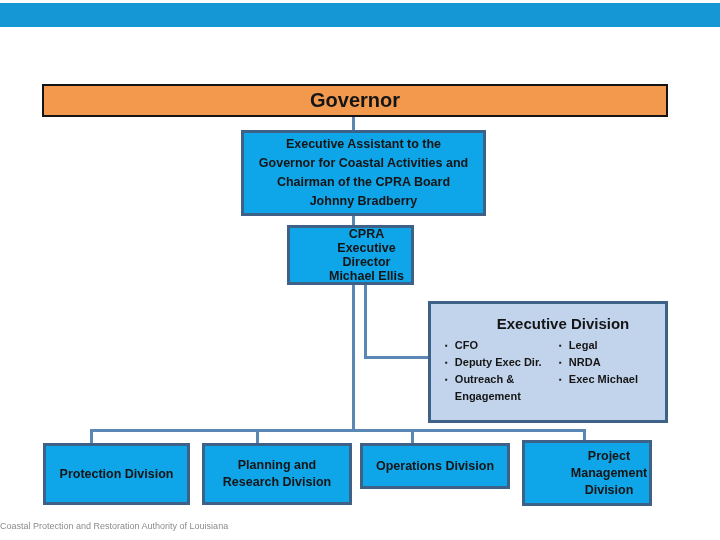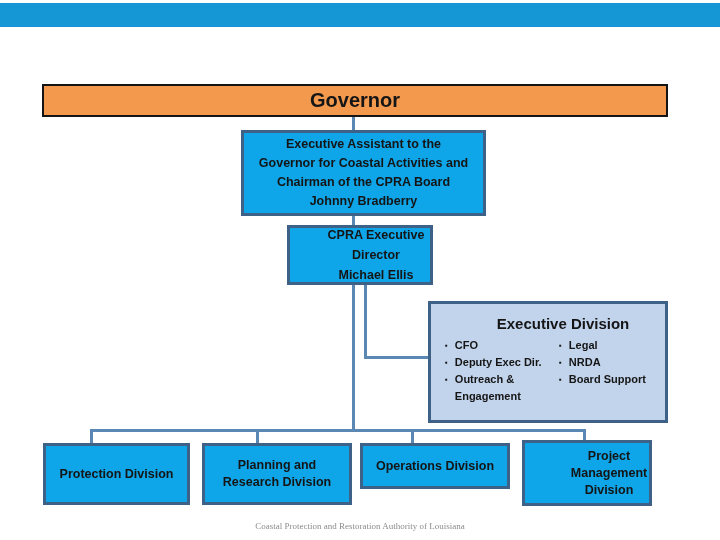--- a/index.html
+++ b/index.html
@@ -36,22 +36,22 @@
   }
   .blue-box {
     background: #0ea5e9;
     border: 3px solid #3e6188;
   }
   #exec-assistant-box {
     left: 241px; top: 130px; width: 245px; height: 86px;
     font-size: 12.5px; line-height: 19px;
   }
   #exec-director-box {
-    left: 287px; top: 225px; width: 146px; height: 60px;
-    font-size: 12.5px; line-height: 20px; padding-left: 32px;
+    left: 287px; top: 225px; width: 127px; height: 60px;
+    font-size: 12.5px; line-height: 14px; padding-left: 32px;
   }
   .pre { white-space: pre-line; }
   #exec-division-box {
     position: absolute;
     left: 428px; top: 301px; width: 240px; height: 122px;
     box-sizing: border-box;
     background: #c2d4ec;
     border: 3px solid #3e6188;
     color: #151515;
   }
@@ -77,22 +77,21 @@
   }
   .bullet-text { flex: 1 1 auto; }
   .bottom-box { font-size: 12.5px; line-height: 17px; }
   #engineering-box { left: 43px;  top: 443px; width: 147px; height: 62px; }
   #planning-box    { left: 202px; top: 443px; width: 150px; height: 62px; }
   #operations-box  { left: 360px; top: 443px; width: 150px; height: 46px; }
   #pm-box          { left: 522px; top: 440px; width: 130px; height: 66px; padding-left: 44px; }
   .line { position: absolute; background: #5b87b5; }
   #footer-text {
     position: absolute; left: 0; top: 521px; width: 720px;
-    text-align: center;
-    font-size: 9px; color: #8c8c8c; font-family: Liberation Serif, serif;
+    font-size: 9px; color: #8c8c8c;
   }
 </style>
 </head>
 <body>
 
 <div id="slide">
 
   <div id="topbar"></div>
 
 
@@ -145,21 +144,21 @@
         <div class="bullet-item">
           <span class="bullet-glyph">▪</span>
           <span class="bullet-text">Legal</span>
         </div>
         <div class="bullet-item">
           <span class="bullet-glyph">▪</span>
           <span class="bullet-text">NRDA</span>
         </div>
         <div class="bullet-item">
           <span class="bullet-glyph">▪</span>
-          <span class="bullet-text">Board Support</span>
+          <span class="bullet-text">Exec Michael</span>
         </div>
       </div>
     </div>
   </div>
 
   <div class="node blue-box bottom-box" id="engineering-box">
     <span class="pre">Protection Division</span>
   </div>
   <div class="node blue-box bottom-box" id="planning-box">
     <span class="pre">Planning and

